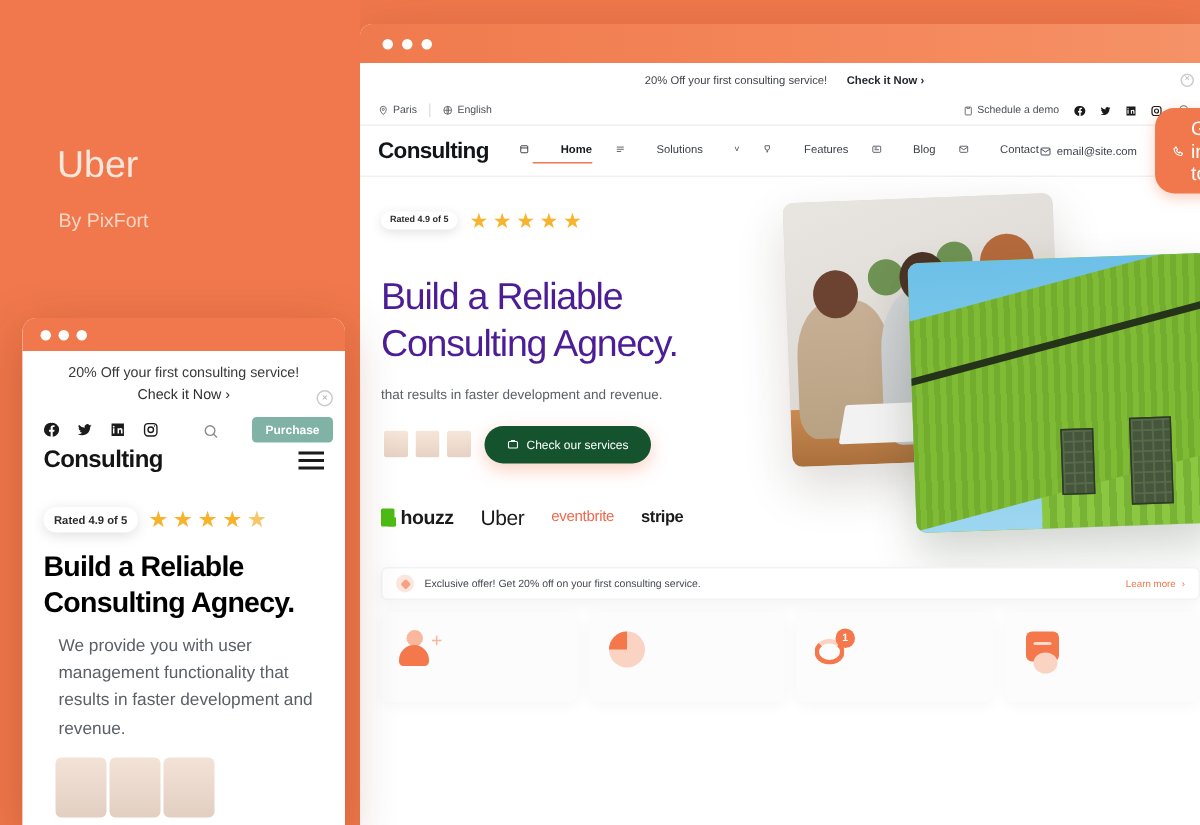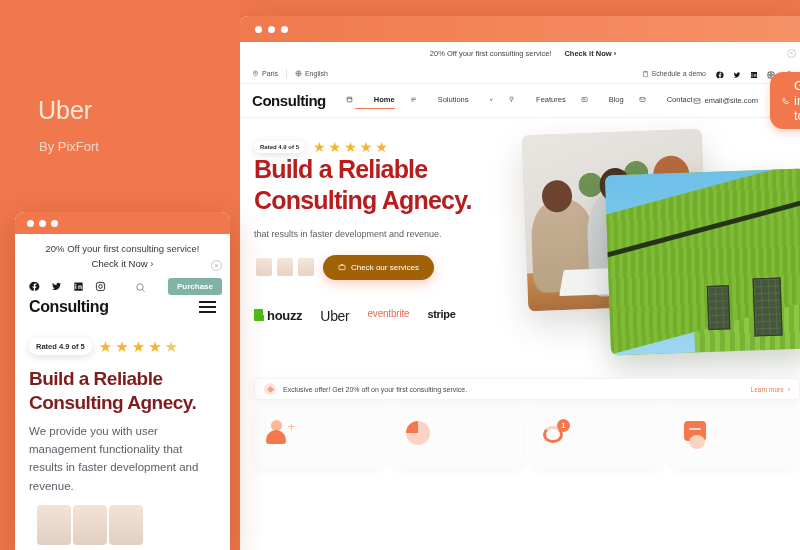--- a/index.html
+++ b/index.html
@@ -82,24 +82,24 @@
   .ph-rated-pill {
     background: #ffffff; box-shadow: 0 2px 9px rgba(0,0,0,0.13);
     border-radius: 11px; font-size: 7.5px; font-weight: bold;
     color: #2c2c2c; padding: 4px 7px;
   }
   .stars { display: flex; gap: 3px; }
   .star { color: #f7b32b; font-size: 15px; line-height: 1; }
   .star.faded { color: #f5c768; }
   .ph-h1 {
     padding: 12px 14px 0 14px; font-size: 19px; font-weight: bold;
-    color: #7f1d1d; line-height: 1.24; letter-spacing: -0.5px;
+    color: #000000; line-height: 1.24; letter-spacing: -0.5px;
   }
   .ph-p {
-    padding: 8px 14px 0 14px; font-size: 11.5px; color: #5b6068; line-height: 1.58;
+    padding: 8px 14px 0 24px; font-size: 11.5px; color: #5b6068; line-height: 1.58;
   }
   .ph-people { display: flex; padding: 10px 0 0 22px; }
   .ph-people .av {
     width: 34px; height: 40px; border-radius: 4px; margin-right: 2px;
     background: linear-gradient(#f3e2d6, #e2cfc2);
   }
 
   
   .browser {
     position: absolute; left: 240px; top: 16px;
@@ -171,40 +171,40 @@
   .hero-left { position: absolute; left: 14px; top: 22px; width: 260px; }
   .rated-row { display: flex; align-items: center; gap: 8px; }
   .rated-pill {
     background: #ffffff; box-shadow: 0 2px 8px rgba(0,0,0,0.12);
     border-radius: 10px; font-size: 6px; font-weight: bold;
     color: #2c2c2c; padding: 3px 6px; white-space: nowrap;
   }
   .stars-lg { display: flex; gap: 3px; }
   .stars-lg .star { font-size: 14px; }
   .hero-h1 {
-    margin-top: 0; font-size: 25px; font-weight: bold; color: #b91c1c;
+    margin-top: 29px; font-size: 25px; font-weight: normal; color: #4c1d95;
     line-height: 1.22; letter-spacing: -0.8px;
   }
   .hero-p {
     margin-top: 11px; font-size: 9px; color: #5b6068; line-height: 1.85;
   }
   .hero-actions { margin-top: 12px; display: flex; align-items: center; gap: 6px; }
   .avatars { display: flex; }
   .avatars .av {
     width: 20px; height: 22px; border-radius: 4px; margin-right: 1px;
     background: linear-gradient(#f6e6da,#e6d2c4);
     border: 2px solid #fff;
   }
   .btn-services {
-    background: #a16207; color: #fff; font-size: 8px;
+    background: #14532d; color: #fff; font-size: 8px;
     padding: 8px 15px; border-radius: 16px;
     display: flex; align-items: center; gap: 5px;
     box-shadow: 0 4px 12px rgba(240,120,76,0.35);
   }
-  .logos { margin-top: 28px; display: flex; align-items: flex-start; gap: 18px; }
+  .logos { margin-top: 28px; display: flex; align-items: center; gap: 18px; }
   .logo-houzz { display: flex; align-items: center; gap: 4px; font-size: 13px; font-weight: bold; color: #1b1b1b; letter-spacing:-0.3px;}
   .houzz-mark { width: 9px; height: 12px; background: #4dbc15; border-radius: 1px; position: relative; }
   .houzz-mark::after { content:""; position:absolute; right:-1px; bottom:0; width:5px; height:6px; background:#4dbc15; }
   .logo-uber { font-size: 14px; color: #1b1b1b; letter-spacing: -0.3px; }
   .logo-eventbrite { font-size: 10px; color: #f0684c; font-weight: 500; letter-spacing: -0.2px; }
   .logo-stripe { font-size: 11px; color: #1b1b1b; font-weight: bold; letter-spacing: -0.3px; }
 
   
   .hero-img-a {
     position: absolute; left: 285px; top: 14px; width: 180px; height: 176px;

